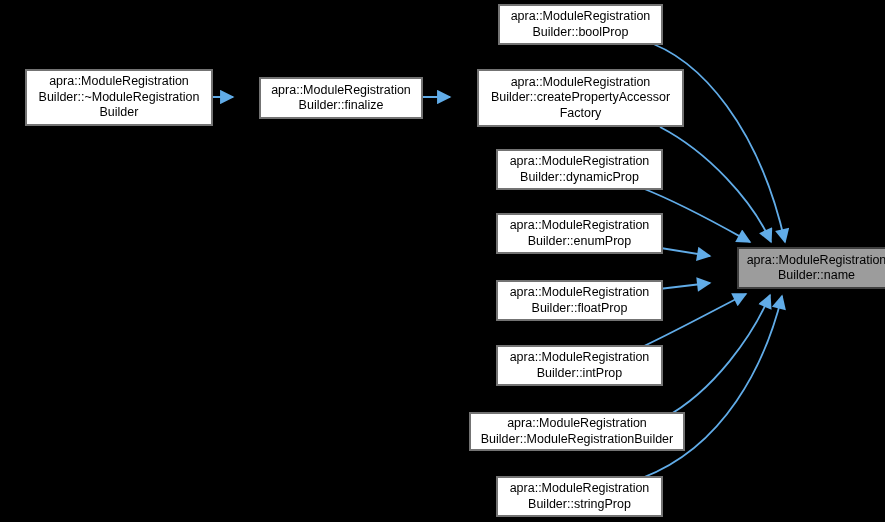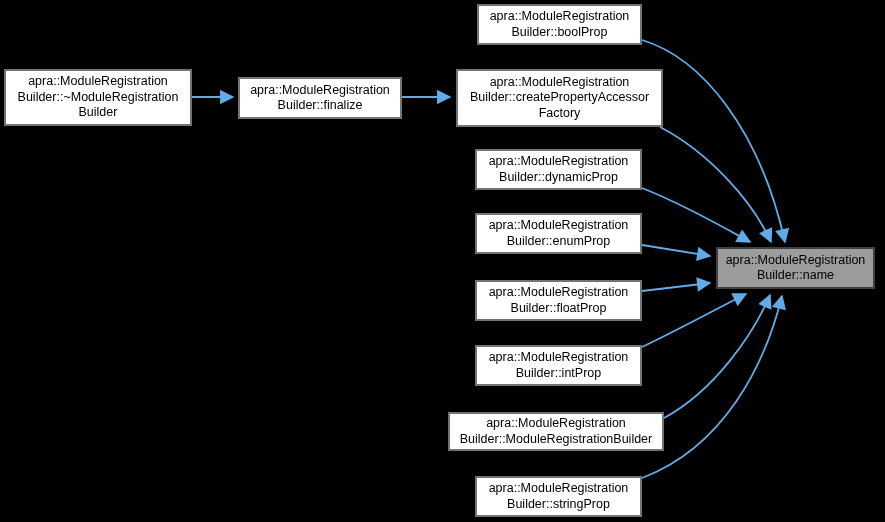--- a/index.html
+++ b/index.html
@@ -41,20 +41,21 @@
     align-items: center;
     justify-content: center;
     text-align: center;
     white-space: pre-line;
     background: var(--node-fill);
     border: 2px solid var(--node-border);
     color: var(--node-text);
     font-size: 12.5px;
     line-height: 15.5px;
     cursor: pointer;
+    margin-left: 21px;
   }
   .node.target {
     background: var(--target-fill);
     border-color: var(--target-border);
     cursor: default;
   }
   
   #n-destructor { left: 4px;   top: 69px;  width: 188px; height: 57px; }
   #n-finalize   { left: 238px; top: 77px;  width: 164px; height: 42px; }
   #n-boolprop   { left: 477px; top: 4px;   width: 165px; height: 41px; }

